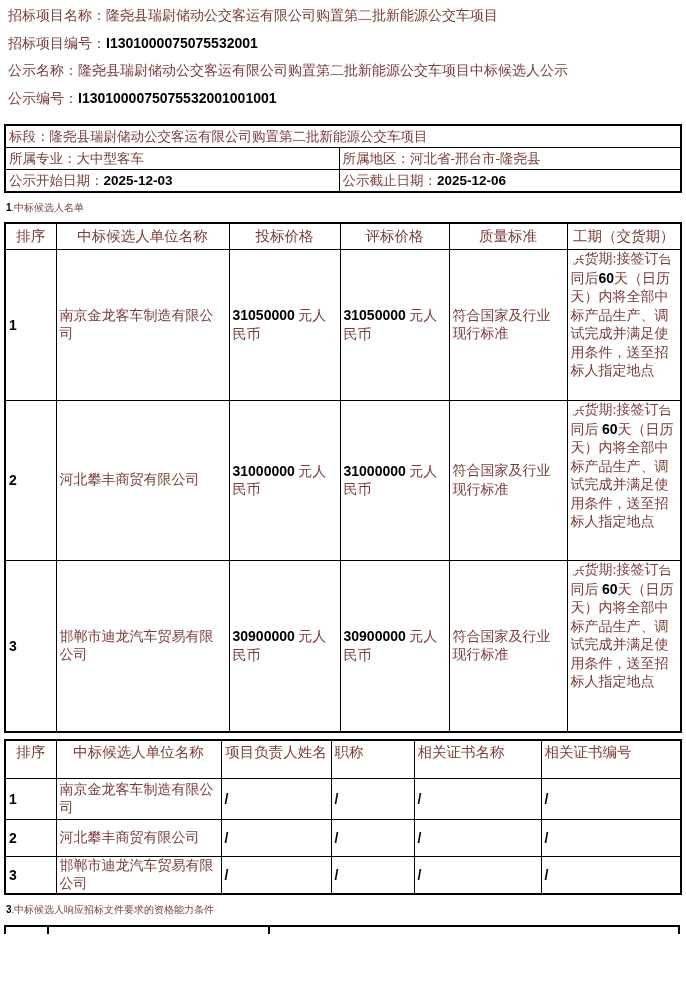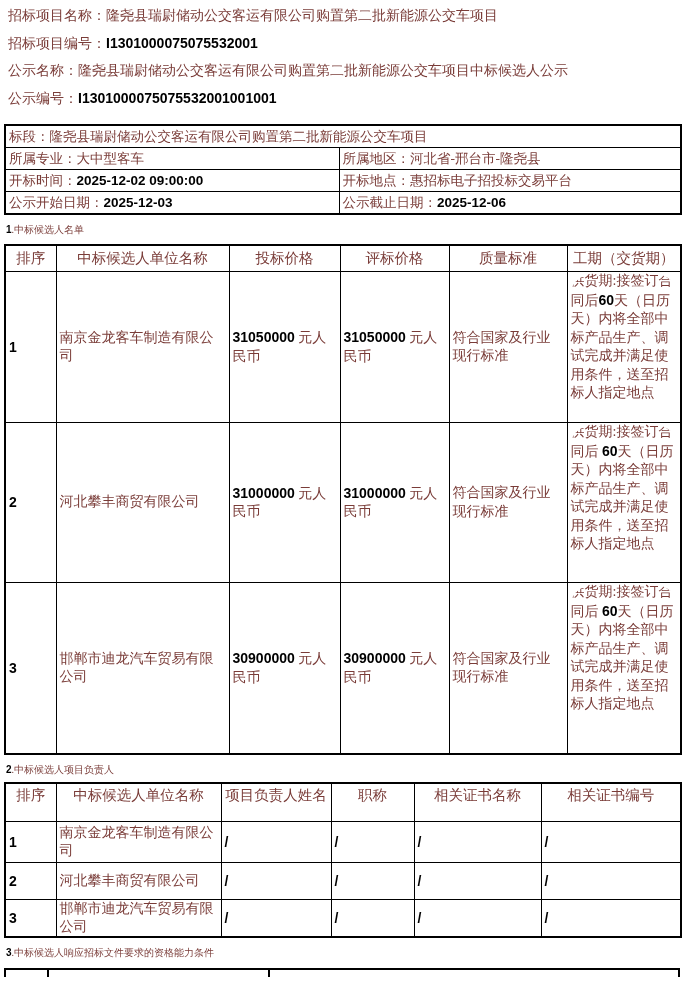--- a/index.html
+++ b/index.html
@@ -33,21 +33,21 @@
   .cand-tbl th{height:25px;font-weight:normal;font-size:14.5px;text-align:center;padding:0 2px;}
   .cand-tbl td{padding:1px 3px;line-height:18.5px;vertical-align:middle;text-align:left;}
   .cand-tbl tr.r1 td{height:148px;}
   .cand-tbl tr.r2 td{height:157px;}
   .cand-tbl tr.r3 td{height:168px;}
   .cand-tbl td.delivery{vertical-align:top;padding-top:0;border-radius:29px;}
   
   .mgr-tbl{margin-top:6px;font-size:14px;}
   .mgr-tbl th{height:33px;font-weight:normal;font-size:14.5px;vertical-align:top;padding:2px 3px;}
   .mgr-tbl th.c{text-align:center;}
-  .mgr-tbl th.l{text-align:center;}
+  .mgr-tbl th.l{text-align:left;}
   .mgr-tbl td{padding:0 3px;line-height:18px;vertical-align:middle;text-align:left;}
   .mgr-tbl tr.r1 td{height:40px;}
   .mgr-tbl tr.r2 td{height:36px;}
   .mgr-tbl tr.r3 td{height:36px;}
   
   .partial-tbl{
     position:relative;margin:9px 0 0 4px;width:676px;height:7px;
     border-top:2px solid #000;
   }
   .partial-tbl .stub{position:absolute;top:0;width:2px;height:7px;background:#000;}
@@ -69,24 +69,20 @@
         <col style="width:334px">
         <col style="width:342px">
       </colgroup>
     <tbody>
         <tr>
       <td colspan="2"><span>标段：</span><span>隆尧县瑞尉储动公交客运有限公司购置第二批新能源公交车项目</span></td>
     </tr>
     <tr>
       <td><span>所属专业：</span><span>大中型客车</span></td>
       <td><span>所属地区：</span><span>河北省-邢台市-隆尧县</span></td>
-    </tr>
-    <tr>
-      <td><span>开标时间：</span><span class="num">2025-12-02 09:00:00</span></td>
-      <td><span>开标地点：</span><span>惠招标电子招投标交易平台</span></td>
     </tr>
     <tr>
       <td><span>公示开始日期：</span><span class="num">2025-12-03</span></td>
       <td><span>公示截止日期：</span><span class="num">2025-12-06</span></td>
     </tr>
   </tbody>
     </table>
 
   <p class="sec-title"><span class="num">1</span>.中标候选人名单</p>
 
@@ -128,21 +124,20 @@
       <td class="num">3</td>
       <td>邯郸市迪龙汽车贸易有限公司</td>
       <td><span class="num">30900000</span> 元人民币</td>
       <td><span class="num">30900000</span> 元人民币</td>
       <td>符合国家及行业现行标准</td>
       <td class="delivery">供货期:接签订合同后 <span class="num">60</span>天（日历天）内将全部中标产品生产、调试完成并满足使用条件，送至招标人指定地点</td>
     </tr>
   </tbody>
     </table>
 
-  <p class="sec-title"><span class="num">2</span>.中标候选人项目负责人</p>
 
   <table class="mgr-tbl">
     <colgroup>
       <col style="width:51px">
         <col style="width:165px">
         <col style="width:110px">
       <col style="width:83px">
         <col style="width:127px">
         <col style="width:140px">
     </colgroup>

